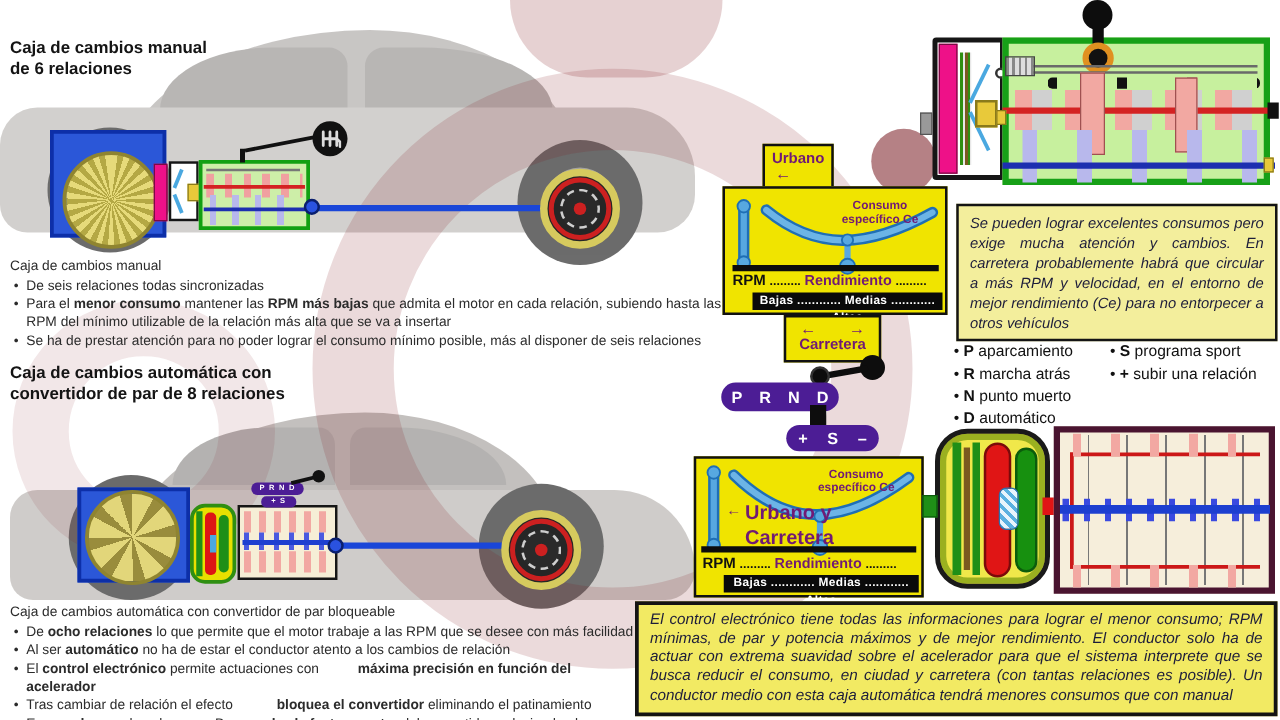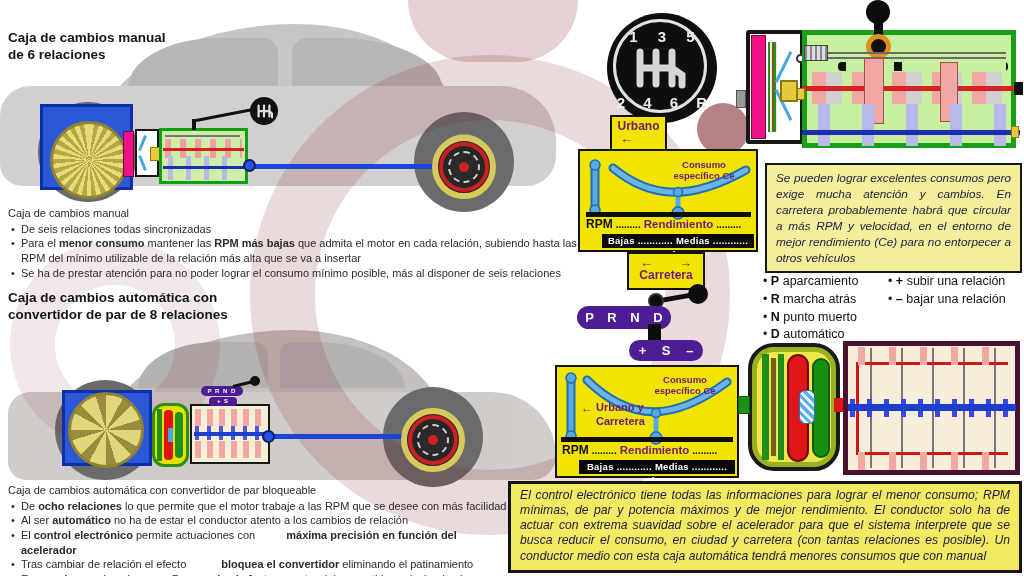--- a/index.html
+++ b/index.html
@@ -142,28 +142,20 @@
 
   <div class="abs" style="left:268px;top:434px;width:152px;height:5px;background:#1a46d8;border-radius:3px;"></div>
   <div class="abs circ" style="left:262px;top:430px;width:13px;height:13px;background:#2a52e0;border:2px solid #0a1f6e;box-sizing:border-box;"></div>
   <div class="abs circ" style="left:408px;top:432px;width:13px;height:13px;background:#2a52e0;border:2px solid #0a1f6e;box-sizing:border-box;"></div>
 
   <div class="abs circ" style="left:401px;top:408px;width:64px;height:64px;border:6px solid #d6ca5e;box-sizing:border-box;background:#262626;"></div>
   <div class="abs circ" style="left:408px;top:415px;width:50px;height:50px;border:4px solid #cc2020;box-sizing:border-box;"></div>
   <div class="abs circ" style="left:417px;top:424px;width:32px;height:32px;border:2px dashed #cfcfcf;box-sizing:border-box;background:#2a2a2a;"></div>
   <div class="abs circ" style="left:428px;top:435px;width:10px;height:10px;background:#cc2020;"></div>
 
-  <div class="abs circ" style="left:607px;top:13px;width:110px;height:110px;background:#0e0e0e;">
-    <div class="abs circ" style="left:6px;top:6px;width:94px;height:94px;border:3px solid #e2e2e2;box-sizing:border-box;"></div>
-    <div class="abs" style="left:0;top:15px;width:100%;text-align:center;color:#efefef;font-weight:bold;font-size:15px;letter-spacing:8px;text-indent:8px;">1 3 5</div>
-    <svg class="abs" width="54" height="42" viewBox="0 0 54 42" style="left:25px;top:34px;">
-        <path d="M8 5 V37 M24 5 V37 M40 5 V37 M8 21 H40 M40 21 L50 28 V38" stroke="#d6d6d6" stroke-width="7" stroke-linecap="round" fill="none"></path>
-      </svg>
-    <div class="abs" style="left:0;bottom:12px;width:100%;text-align:center;color:#efefef;font-weight:bold;font-size:15px;letter-spacing:7px;text-indent:7px;">2 4 6 R</div>
-  </div>
 
   <div class="abs ybox" style="left:610px;top:115px;width:57px;height:36px;">
     <div class="gtext" style="font-size:12px;text-align:center;margin-top:2px;">Urbano</div>
     <div class="gtext" style="font-size:13px;margin:-2px 0 0 8px;">←</div>
   </div>
 
   <div class="abs ybox" style="left:578px;top:149px;width:180px;height:103px;">
     <svg class="abs" width="176" height="68" viewBox="0 0 176 68" style="left:0;top:3px;">
       <line x1="15" y1="11" x2="15" y2="56" stroke="#1f6fb5" stroke-width="9" stroke-linecap="round"></line>
       <line x1="15" y1="11" x2="15" y2="56" stroke="#57a8e0" stroke-width="5" stroke-linecap="round"></line>
@@ -212,21 +204,21 @@
       <path d="M30 10 C 73 52, 116 52, 170 12" fill="none" stroke="#6cb4e6" stroke-width="5" stroke-linecap="round"></path>
       <line x1="99" y1="43" x2="99" y2="68" stroke="#57a8e0" stroke-width="5"></line>
       <circle cx="99" cy="43" r="4.5" fill="#57a8e0" stroke="#1f6fb5" stroke-width="1.5"></circle>
       <circle cx="99" cy="68" r="6" fill="#57a8e0" stroke="#1f6fb5" stroke-width="1.5"></circle>
       <rect x="4" y="67" width="172" height="5" fill="#0c0c0c"></rect>
     </svg>
     <div class="abs gtext" style="left:82px;top:7px;width:92px;font-size:9.5px;text-align:center;white-space:pre-line;line-height:1.2;">Consumo
 específico Ce</div>
     <div class="abs" style="left:24px;top:34px;display:flex;gap:3px;">
       <span class="gtext" style="font-size:12px;">←</span>
-      <span class="gtext" style="font-size:11px;white-space:pre-line;line-height:1.25;">Urbano y
+      <span class="gtext" style="font-size:16px;white-space:pre-line;line-height:1.25;">Urbano y
 Carretera</span>
     </div>
     <div class="abs axisrow" style="left:5px;top:76px;">
       <span style="color:#111;font-size:12px;">RPM</span>
       <span style="color:#111;font-size:10px;">.........</span>
       <span class="gtext" style="font-size:11.5px;">Rendimiento</span>
       <span style="color:#111;font-size:10px;">.........</span>
     </div>
     <div class="abs band" style="left:22px;top:93px;width:156px;height:14px;">Bajas ............ Medias ............ Altas</div>
   </div>
@@ -260,22 +252,22 @@
 
   <div class="abs info" style="left:765px;top:163px;width:257px;font-size:11.8px;line-height:1.36;padding:5px 9px;">Se pueden lograr excelentes consumos pero exige mucha atención y cambios. En carretera probablemente habrá que circular a más RPM y velocidad, en el entorno de mejor rendimiento (Ce) para no entorpecer a otros vehículos</div>
 
   <div class="abs legend-col" style="left:763px;top:273px;width:122px;">
       <div class="legend-row">• <b>P</b> aparcamiento</div>
       <div class="legend-row">• <b>R</b> marcha atrás</div>
       <div class="legend-row">• <b>N</b> punto muerto</div>
       <div class="legend-row">• <b>D</b> automático</div>
     </div>
   <div class="abs legend-col" style="left:888px;top:273px;width:136px;">
+      <div class="legend-row">• <b>S</b> programa sport</div>
       <div class="legend-row">• <b>+</b> subir una relación</div>
-      <div class="legend-row">• <b>–</b> bajar una relación</div>
     </div>
 
   <div class="abs" style="left:748px;top:343px;width:92px;height:128px;background:#f0e84a;border:4px solid #1a1a1a;border-radius:26px;box-sizing:border-box;box-shadow:inset 0 0 0 5px #9ab020;"></div>
   <div class="abs" style="left:738px;top:396px;width:12px;height:18px;background:#1f8f17;border:1px solid #0c5c0c;box-sizing:border-box;"></div>
   <div class="abs" style="left:762px;top:354px;width:7px;height:106px;background:#1f8f17;"></div>
   <div class="abs" style="left:771px;top:358px;width:5px;height:98px;background:#7a5a20;"></div>
   <div class="abs" style="left:778px;top:354px;width:6px;height:106px;background:#1f8f17;"></div>
   <div class="abs" style="left:787px;top:354px;width:22px;height:108px;background:#e01515;border:2px solid #7a0a0a;border-radius:11px;box-sizing:border-box;"></div>
   <div class="abs" style="left:812px;top:358px;width:18px;height:100px;background:#17900f;border:2px solid #0c5c0c;border-radius:9px;box-sizing:border-box;"></div>
   <div class="abs" style="left:799px;top:390px;width:16px;height:34px;border-radius:6px;background:repeating-linear-gradient(45deg,#5ab0e0 0 3px,#e8f4fc 3px 6px);border:1px solid #2a72ad;box-sizing:border-box;"></div>

